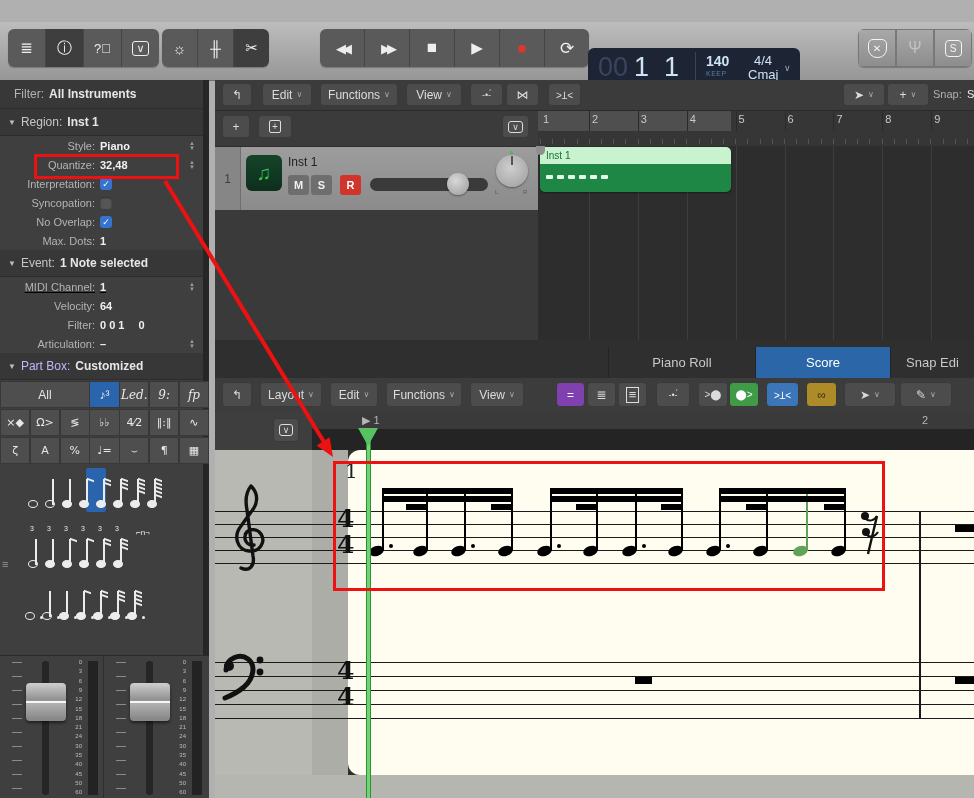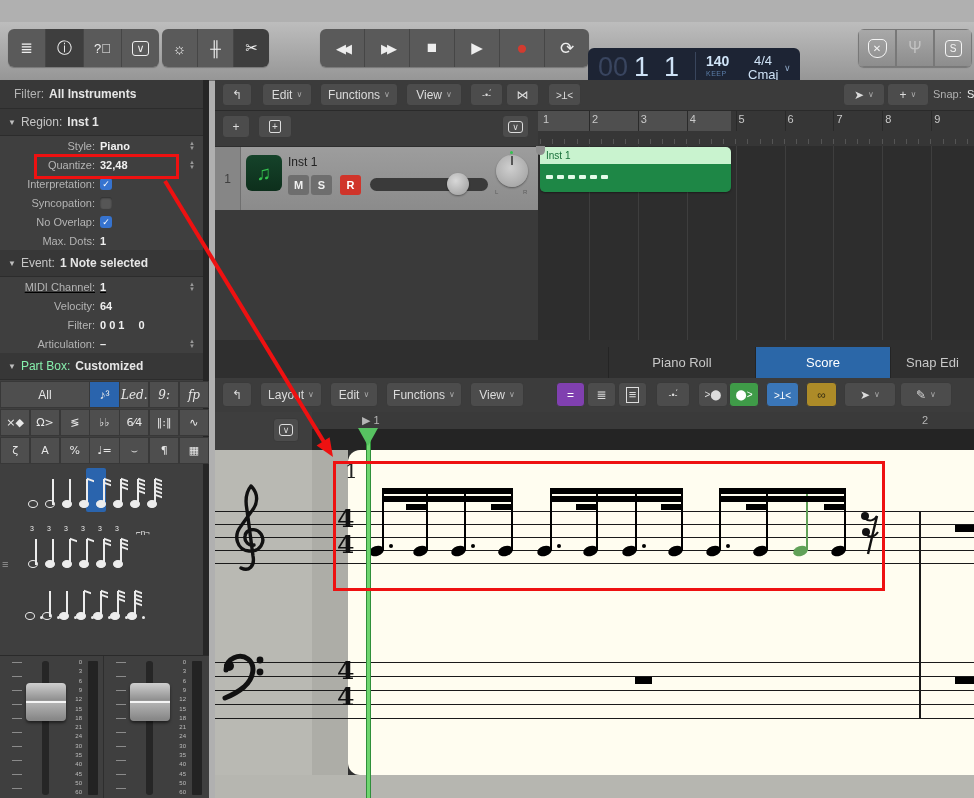--- a/index.html
+++ b/index.html
@@ -229,21 +229,21 @@
           <div class="insp-value" style="margin-left: 14px;">0</div>
         </div>
         <div class="insp-row" style="position: relative;">
           <div class="insp-label">Articulation:</div>
           <div class="insp-value">–</div>
           <div class="stepper">▲<br>▼</div>
         </div>
       </div>
     <div class="insp-header">
       <span class="disc">▼</span>
-      <span style="color:#86efac;font-weight:normal;">Part Box:</span>
+      <span style="color:#c4b5fd;font-weight:normal;">Part Box:</span>
       <span style="margin-left:5px;">Customized</span>
     </div>
     <div id="partbox-grid" style="position:relative;width:209px;height:86px;">
         <div class="pb-btn" style="left: 0px; top: 1px; width: 89.9px;">
           <span>All</span>
         </div>
         <div class="pb-btn sel" style="left: 89.4px; top: 1px; width: 30.3px;">
           <span>♪³</span>
         </div>
         <div class="pb-btn" style="left: 119.2px; top: 1px; width: 30.3px;">
@@ -261,21 +261,21 @@
         <div class="pb-btn" style="left: 29.8px; top: 29px; width: 30.3px;">
           <span style="font-family: &quot;DejaVu Sans&quot;, sans-serif; font-size: 11px;">Ω&gt;</span>
         </div>
         <div class="pb-btn" style="left: 59.6px; top: 29px; width: 30.3px;">
           <span style="font-family: &quot;DejaVu Sans&quot;, sans-serif; font-size: 11px;">≶</span>
         </div>
         <div class="pb-btn" style="left: 89.4px; top: 29px; width: 30.3px;">
           <span style="font-family: &quot;DejaVu Sans&quot;, sans-serif; font-size: 11px;">♭♭</span>
         </div>
         <div class="pb-btn" style="left: 119.2px; top: 29px; width: 30.3px;">
-          <span style="font-family: &quot;DejaVu Sans&quot;, sans-serif; font-size: 11px;">6⁄4</span>
+          <span style="font-family: &quot;DejaVu Sans&quot;, sans-serif; font-size: 11px;">4⁄2</span>
         </div>
         <div class="pb-btn" style="left: 149px; top: 29px; width: 30.3px;">
           <span style="font-family: &quot;DejaVu Sans&quot;, sans-serif; font-size: 11px;">‖:‖</span>
         </div>
         <div class="pb-btn" style="left: 178.8px; top: 29px; width: 30.3px;">
           <span style="font-family: &quot;DejaVu Sans&quot;, sans-serif; font-size: 11px;">∿</span>
         </div>
         <div class="pb-btn" style="left: 0px; top: 57px; width: 30.3px;">
           <span style="font-family: &quot;DejaVu Sans&quot;, sans-serif; font-size: 11px;">ζ</span>
         </div>

